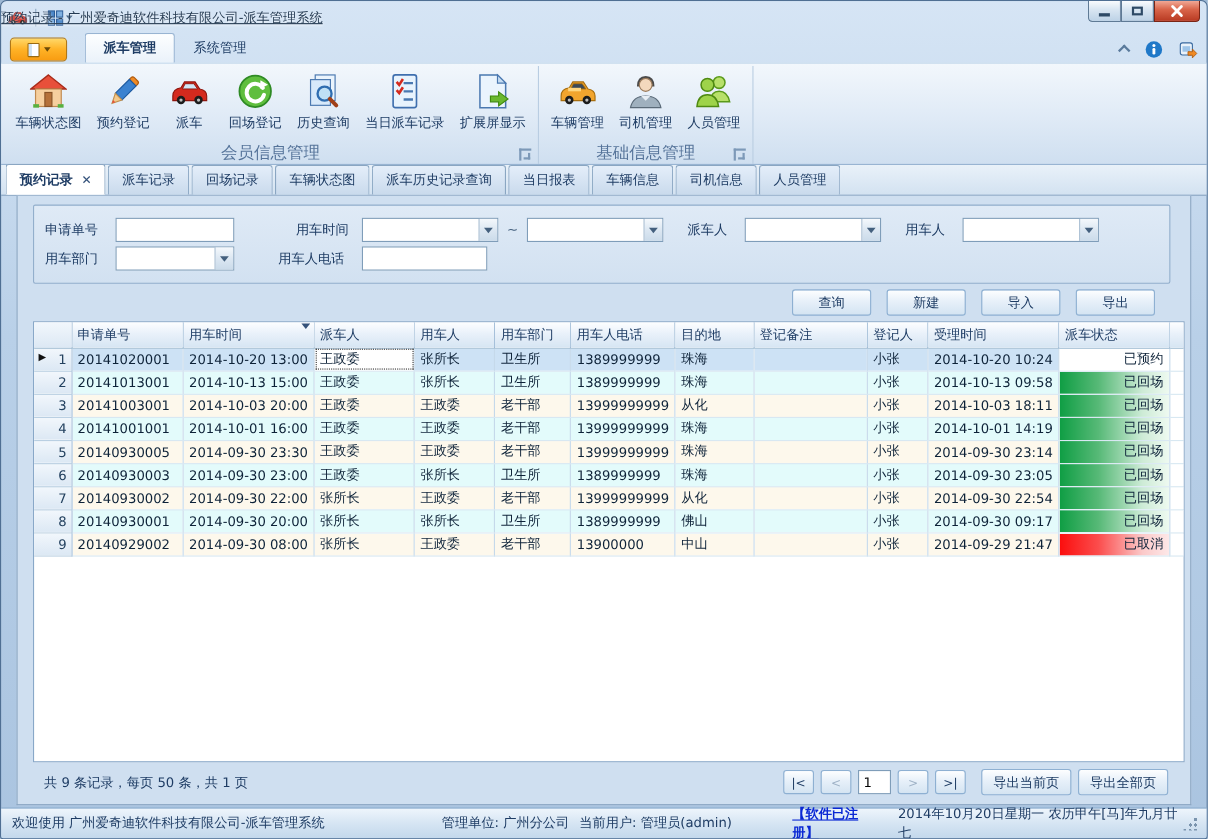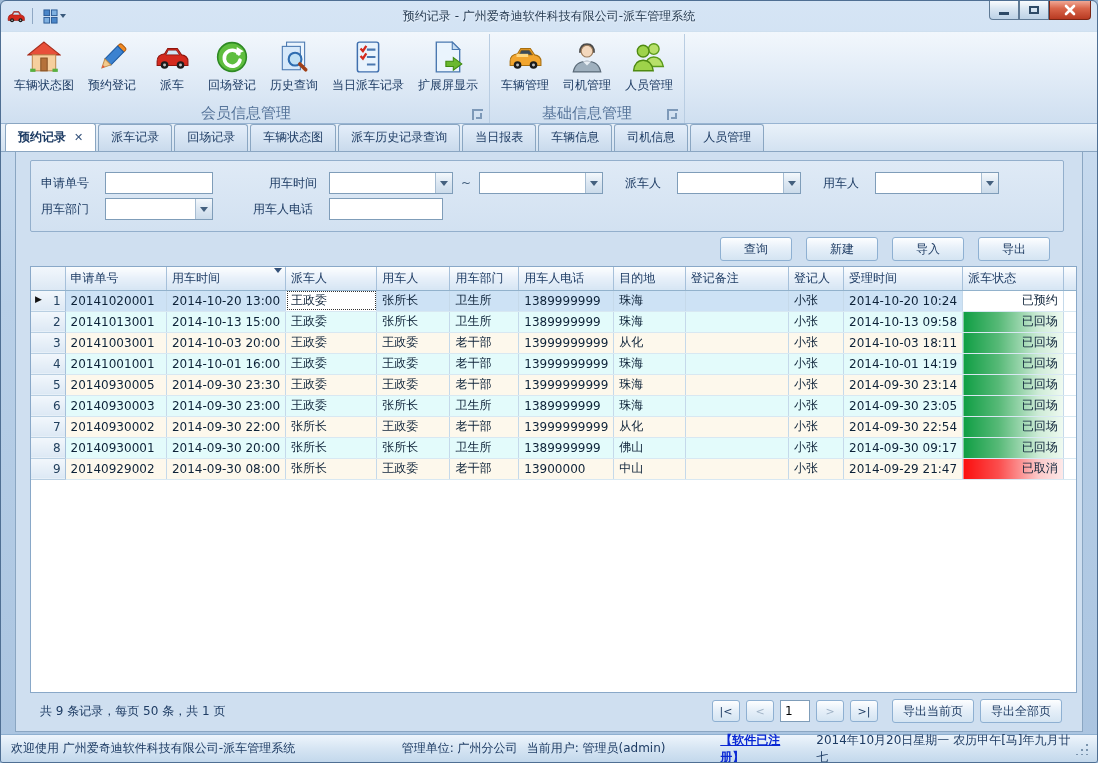--- a/index.html
+++ b/index.html
@@ -9,21 +9,21 @@
   .window { width:1098px; height:763px; display:flex; flex-direction:column;
     background:linear-gradient(#d6e5f5,#b9d0e8 40%,#aac4e0); border:1px solid #4f6f93;
     border-radius:6px 6px 3px 3px; overflow:hidden; }
 
   
   .titlebar { height:30px; display:flex; align-items:center; padding:0 6px; position:relative; flex:0 0 auto; }
   .qat { display:flex; align-items:center; gap:4px; }
   .qat .sep { width:1px; height:16px; background:#8fa8c4; margin:0 3px; }
   .qat-btn { display:flex; align-items:center; gap:2px; padding:1px 3px; border-radius:3px; }
   .caret { width:0; height:0; border-left:3px solid transparent; border-right:3px solid transparent; border-top:4px solid #3a5a7c; }
-  .title-text { position:absolute; left:0; right:0; text-align:center; color:#243a52; text-shadow:0 1px 2px #ffffffcc; pointer-events:none; }
+  .title-text { position:absolute; left:0; right:0; color:#243a52; text-shadow:0 1px 2px #ffffffcc; pointer-events:none;text-decoration:underline; }
   .winbtns { margin-left:auto; display:flex; position:relative; top:-6px; z-index:5; }
   .winbtn { width:30px; height:20px; border:1px solid #5f7a95; border-top:none; display:flex; align-items:center; justify-content:center;
     background:linear-gradient(#fdfeff,#d9e6f2 45%,#bdd2e6); }
   .winbtn:first-child { border-radius:0 0 0 4px; }
   .winbtn.close { width:42px; background:linear-gradient(#f3b09e,#d9654a 45%,#b83a22); border-color:#7a2515; border-radius:0 0 4px 0; }
   .glyph-min { width:10px; height:3px; background:#2e4a66; margin-top:8px; }
   .glyph-max { width:10px; height:8px; border:2px solid #2e4a66; }
 
   
   .tabrow { height:26px; display:flex; align-items:flex-end; padding:0 8px; flex:0 0 auto; position:relative; }
@@ -236,20 +236,39 @@
           <span class="glyph-max"></span>
         </span>
       <span class="winbtn close">
           <svg class="sico" width="12" height="12">
             <use href="#close-x"></use>
           </svg>
         </span>
     </div>
   </div>
 
+  <div class="tabrow">
+    <span class="appbtn">
+      <span class="mini-doc"></span>
+      <span class="caret" style="border-top-color:#6a4a08"></span>
+    </span>
+    <div id="ribbon-tabs" style="display:flex">
+        <span class="rtab active">派车管理</span>
+        <span class="rtab">系统管理</span>
+      </div>
+    <div class="tabrow-icons">
+      <span class="chev"></span>
+      <svg class="sico" width="16" height="16">
+          <use href="#info-icon"></use>
+        </svg>
+      <svg class="sico" width="18" height="16">
+          <use href="#support-icon"></use>
+        </svg>
+    </div>
+  </div>
 
   <div class="ribbon" id="ribbon-groups">
       <div class="rb-group">
         <div class="rb-btns">
           <div class="rb-btn">
             <svg class="rb-ico">
               <use href="#house-icon"></use>
             </svg>
             <span class="rb-lbl">车辆状态图</span>
           </div>

